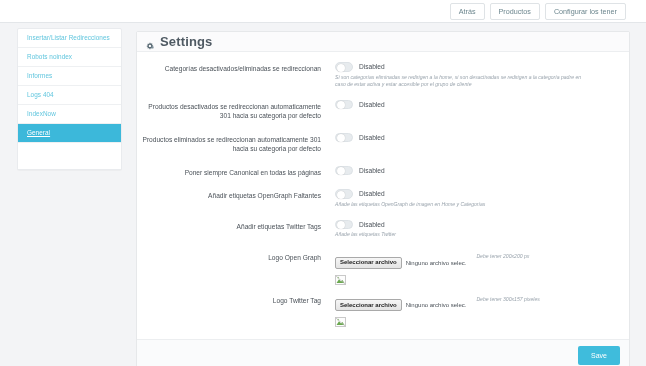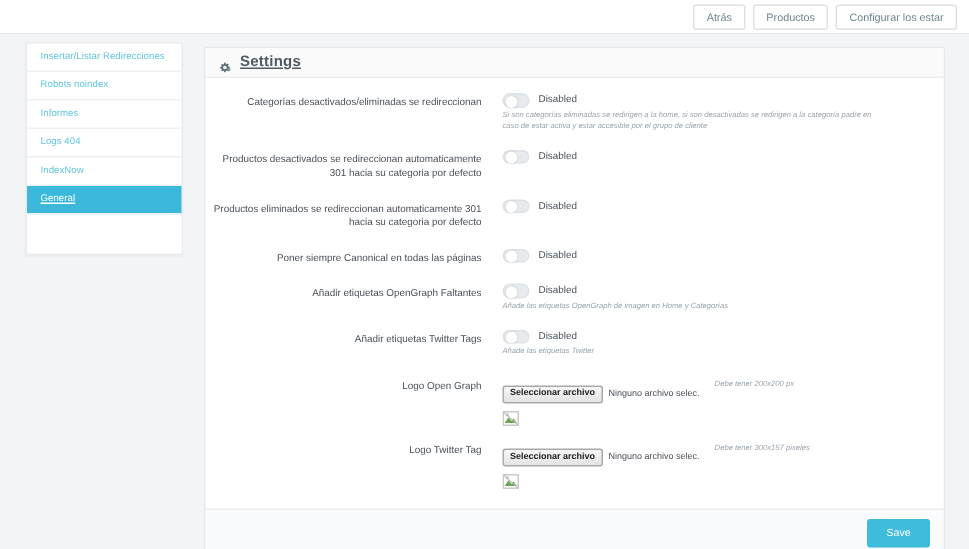--- a/index.html
+++ b/index.html
@@ -33,21 +33,21 @@
   }
   .page-subtitle {
     font-size: 7.2px;
     color: #6c7a86;
     line-height: 9px;
     margin-top: 1px;
     letter-spacing: 0.1px;
   }
   .header-actions {
     position: absolute;
-    right: 8px; top: 3px;
+    right: 20px; top: 3px;
     display: flex;
     gap: 5px;
   }
   .hdr-btn {
     font-size: 7.2px;
     color: #6c868e;
     background: #ffffff;
     border: 1px solid #dfe3e6;
     border-radius: 2px;
     padding: 3px 8px 3px 8px;
@@ -116,25 +116,24 @@
     height: 20px;
     background: #fbfbfc;
     border-bottom: 1px solid #eceef0;
     display: flex;
     align-items: center;
     padding: 0 9px;
     gap: 5px;
   }
   .cogs-icon { width: 9px; height: 9px; display: block; }
   .panel-head-title {
-    font-size: 10px;
+    font-size: 13px;
     color: #4f5a63;
     font-weight: 700;
     letter-spacing: 0.15px;
-    text-decoration: underline;
   }
   .panel-body {
     padding: 10px 0 12px 0;
     background: #ffffff;
   }
 
   
   .form-row {
     display: flex;
     align-items: flex-start;
@@ -257,21 +256,21 @@
 </style>
 </head>
 <body>
 
 <div class="page">
 
   <div class="header">
     <div class="header-actions">
       <button class="hdr-btn">Atrás</button>
       <button class="hdr-btn">Productos</button>
-      <button class="hdr-btn">Configurar los estar</button>
+      <button class="hdr-btn">Configurar los tener</button>
     </div>
     <div class="header-rule"></div>
   </div>
 
   <div class="body-area">
 
     <div class="sidebar">
       <div class="side-item">Insertar/Listar Redirecciones</div>
       <div class="side-item">Robots noindex</div>
       <div class="side-item">Informes</div>

